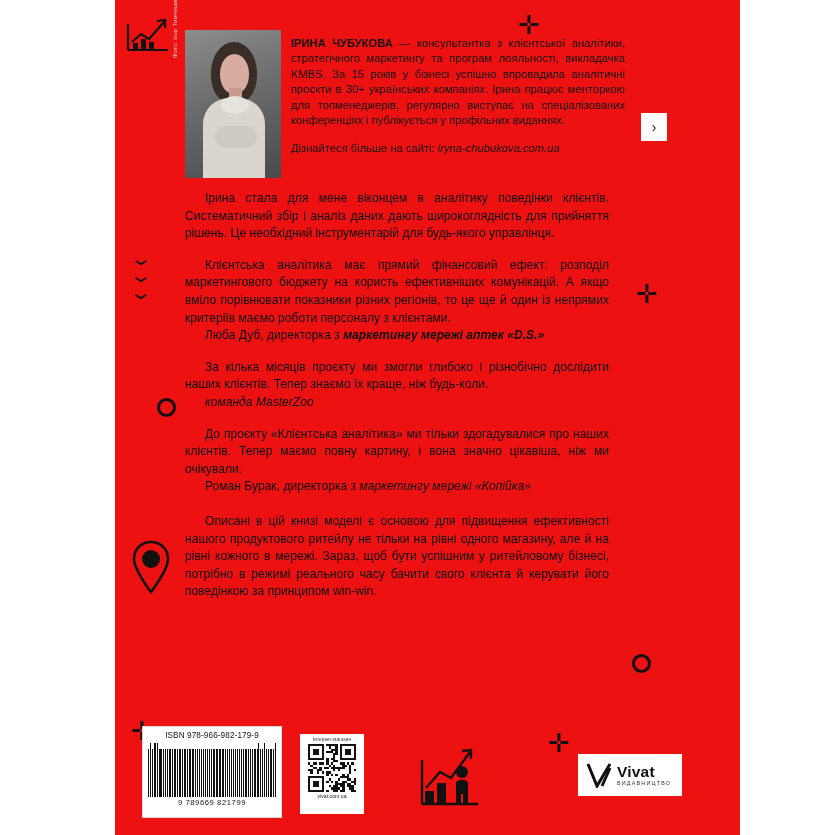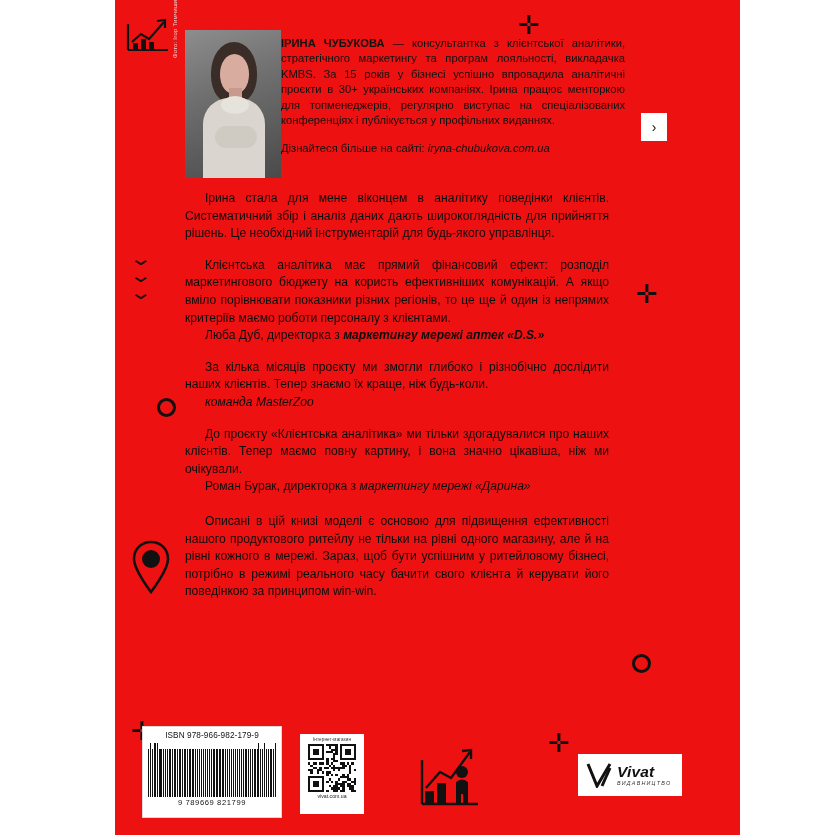--- a/index.html
+++ b/index.html
@@ -86,20 +86,21 @@
     height: 40px;
   }
 
   
   .author-block {
     position: absolute;
     left: 185px;
     top: 30px;
     width: 440px;
     display: flex;
+    gap: 10px;
   }
   .photo-wrap {
     position: relative;
     width: 96px;
     flex: 0 0 96px;
   }
   .photo {
     width: 96px;
     height: 148px;
     background: linear-gradient(160deg,#8d8d8d 0%,#6f6f6f 40%,#4a4a4a 100%);
@@ -288,21 +289,21 @@
     width: 104px;
     height: 42px;
     background: #ffffff;
     display: flex;
     align-items: center;
     gap: 5px;
     padding-left: 8px;
     box-sizing: border-box;
   }
   .vivat .mark { width: 26px; height: 26px; }
-  .vivat .vtext { line-height: 1; font-style: italic; }
+  .vivat .vtext { line-height: 1; }
   .vivat .vname {
     font-size: 15.5px;
     font-weight: bold;
     color: #111;
     letter-spacing: .2px;
   }
   .vivat .vsub {
     font-size: 5.4px;
     letter-spacing: 1.2px;
     color: #333;
@@ -408,21 +409,21 @@
       <p>За кілька місяців проєкту ми змогли глибоко і різнобічно дослідити наших клієнтів. Тепер знаємо їх краще, ніж будь-коли.</p>
       <p class="attrib">
         <i>команда MasterZoo</i>
       </p>
     </div>
 
     <div class="quote gap">
       <p>До проєкту «Клієнтська аналітика» ми тільки здогадувалися про наших клієнтів. Тепер маємо повну картину, і вона значно цікавіша, ніж ми очікували.</p>
       <p class="attrib">
         <span>Роман Бурак, директорка з</span>
-        <i>маркетингу мережі «Дарина»</i>
+        <i>маркетингу мережі «Копійка»</i>
       </p>
     </div>
 
     <div class="quote">
       <p>Описані в цій книзі моделі є основою для підвищення ефективності нашого продуктового ритейлу не тільки на рівні одного магазину, але й на рівні кожного в мережі. Зараз, щоб бути успішним у ритейловому бізнесі, потрібно в режимі реального часу бачити свого клієнта й керувати його поведінкою за принципом win-win.</p>
     </div>
 
   </div>
 
   <div class="isbn-box">

